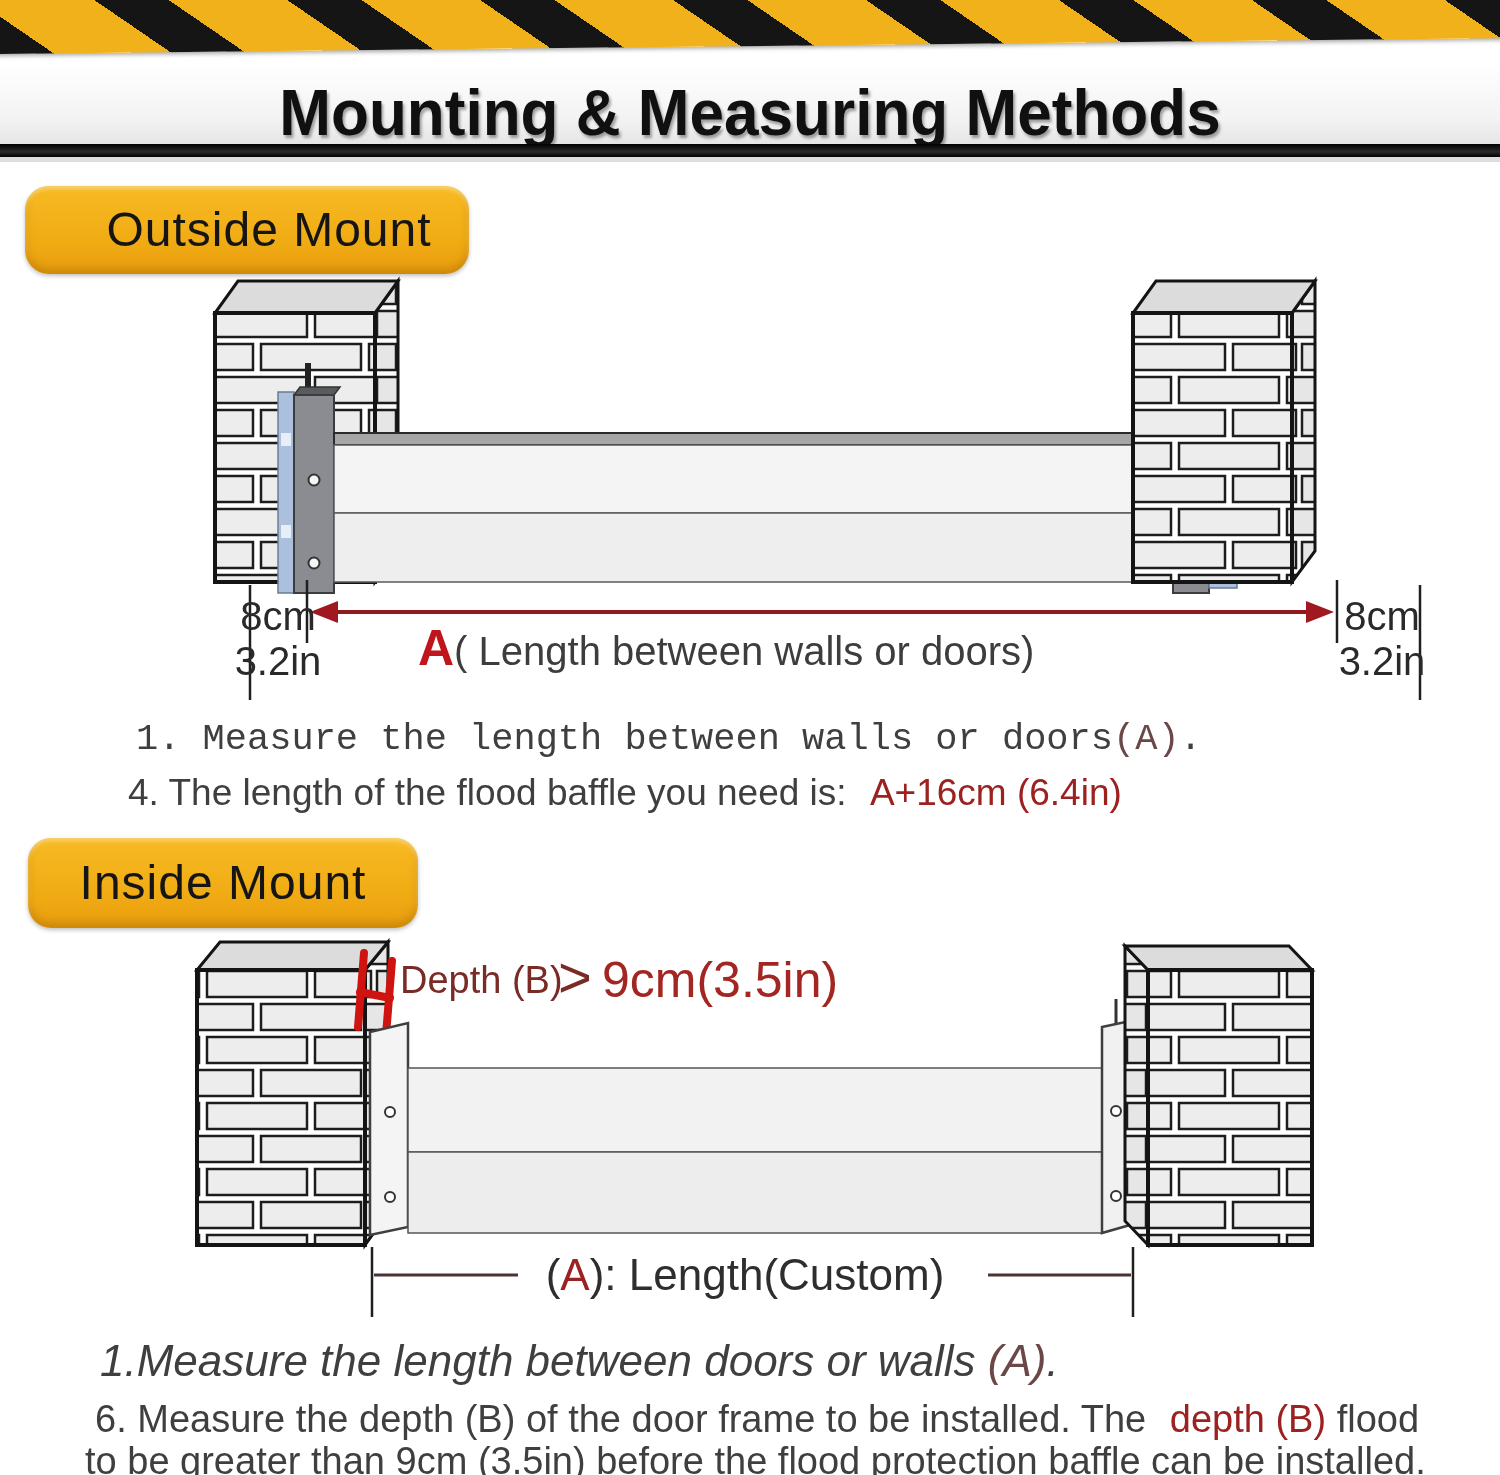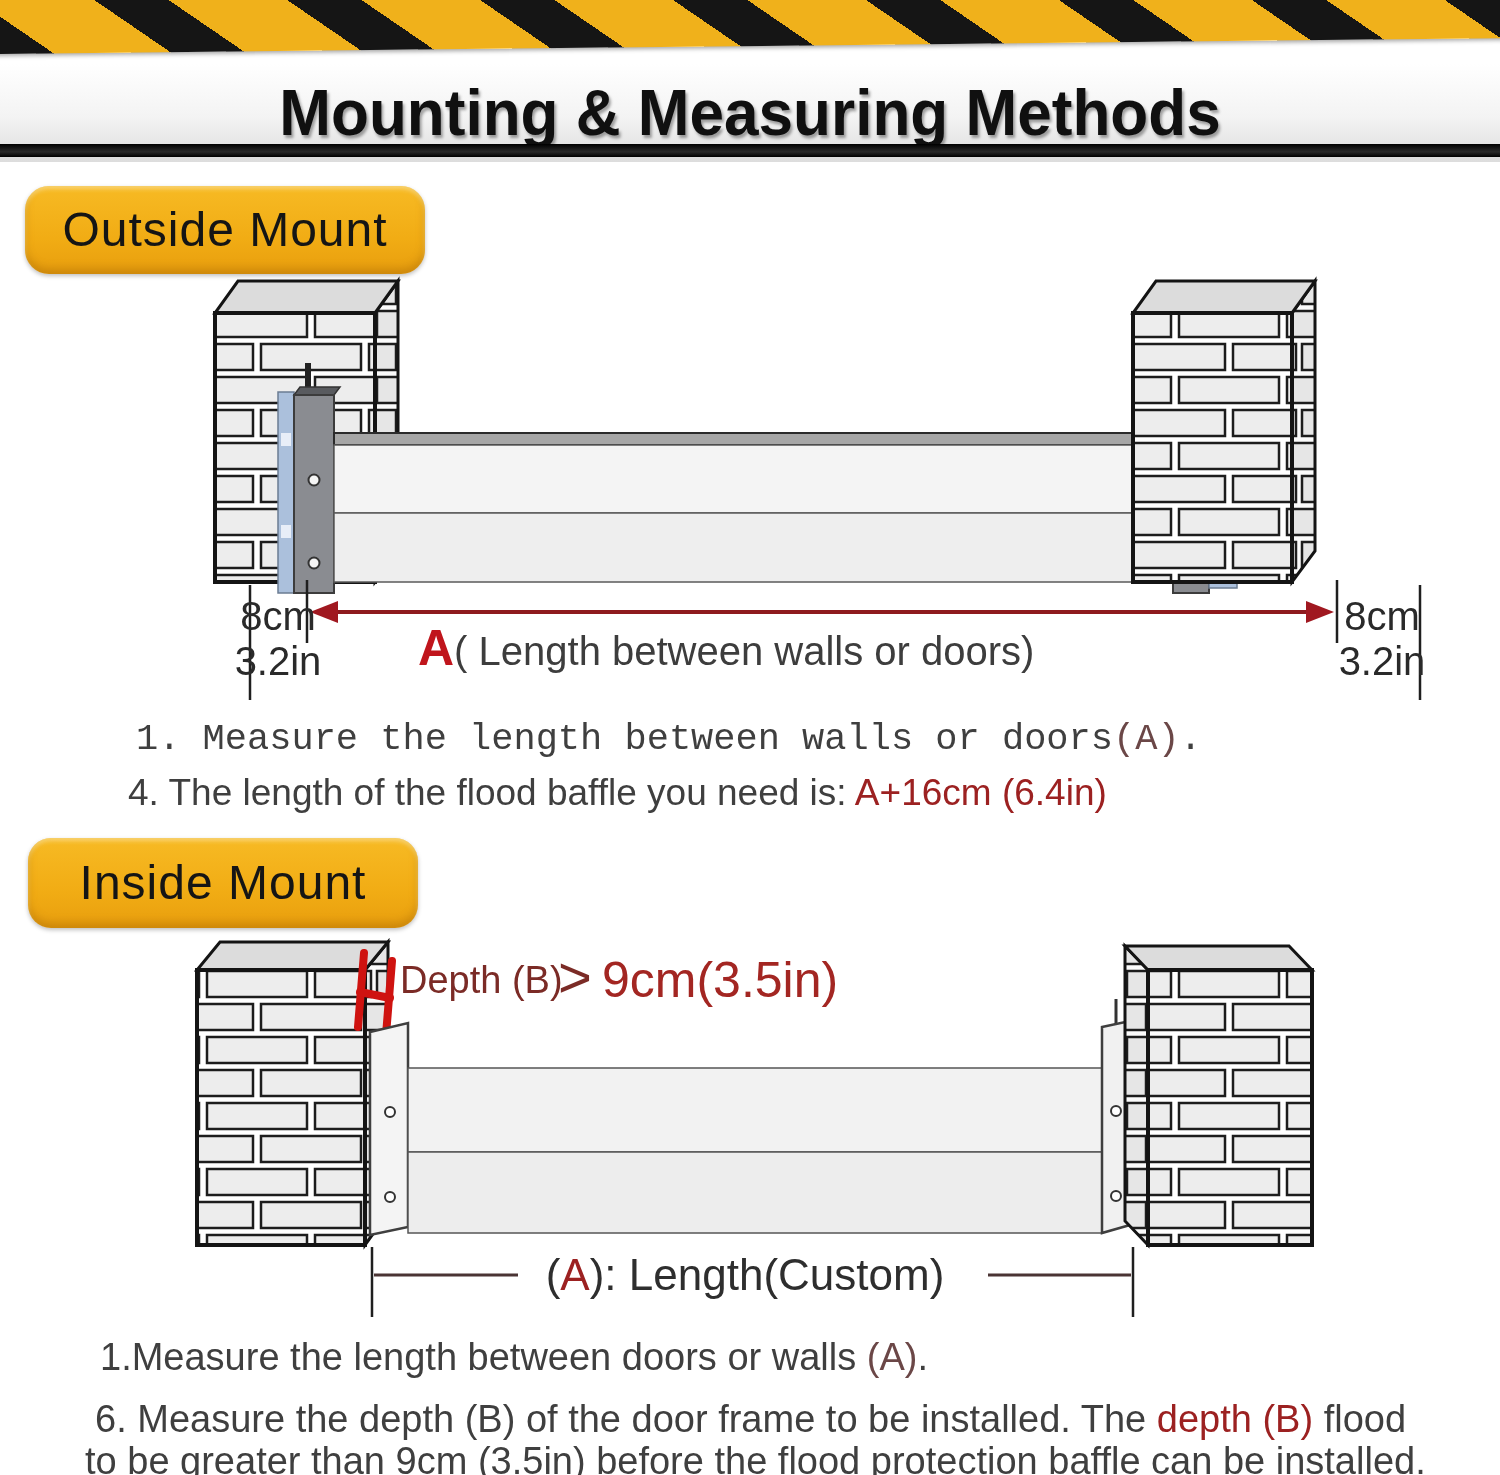--- a/index.html
+++ b/index.html
@@ -27,35 +27,35 @@
   }
   .black-bar{position:absolute;left:0;top:144px;width:1500px;height:13px;
     background:linear-gradient(180deg,#000 0%,#2a2a2a 60%,#000 100%);}
   
   .badge{
     position:absolute;border-radius:24px;text-align:center;color:#151515;
     background:linear-gradient(180deg,#f7ba24 0%,#f1ac14 60%,#e89e0e 100%);
     box-shadow:inset 0 -5px 8px rgba(150,90,0,.35), inset 0 3px 4px rgba(255,235,170,.6), 0 2px 4px rgba(0,0,0,.25);
     font-size:48px;font-weight:400;letter-spacing:1px;
   }
-  .badge-outside{left:25px;top:186px;width:400px;height:88px;line-height:88px;}
+  .badge-outside{left:25px;top:186px;width:400px;height:88px;line-height:88px;padding-left:44px;}
   .badge-inside{left:28px;top:838px;width:390px;height:90px;line-height:90px;border-radius:23px;}
   
   .diagram{position:absolute;}
   .diagram-outside{left:150px;top:275px;width:1300px;height:425px;}
   .diagram-inside{left:150px;top:935px;width:1250px;height:395px;}
   svg text{font-family:"Liberation Sans", sans-serif;}
   
   .step{position:absolute;color:#3f3f3f;white-space:nowrap;}
   .step-o1{left:136px;top:718px;font-size:37px;font-family:Liberation Mono, monospace;}
   .step-o2{left:128px;top:772px;font-size:37px;}
-  .step-i1{left:100px;top:1336px;font-size:38px;}
+  .step-i1{left:100px;top:1336px;font-size:44px;font-style:italic;}
   .step-i2a{left:95px;top:1398px;font-size:38px;}
   .step-i2b{left:85px;top:1440px;font-size:38px;}
-  .accent{color:#9c2121;}
+  .accent{color:#9c2121;margin-left:13px;}
   .soft{color:#6b4747;}
 </style>
 </head>
 <body>
 
 <div class="page">
 
   <div class="hazard-tape"></div>
 
   <div class="title-band">

